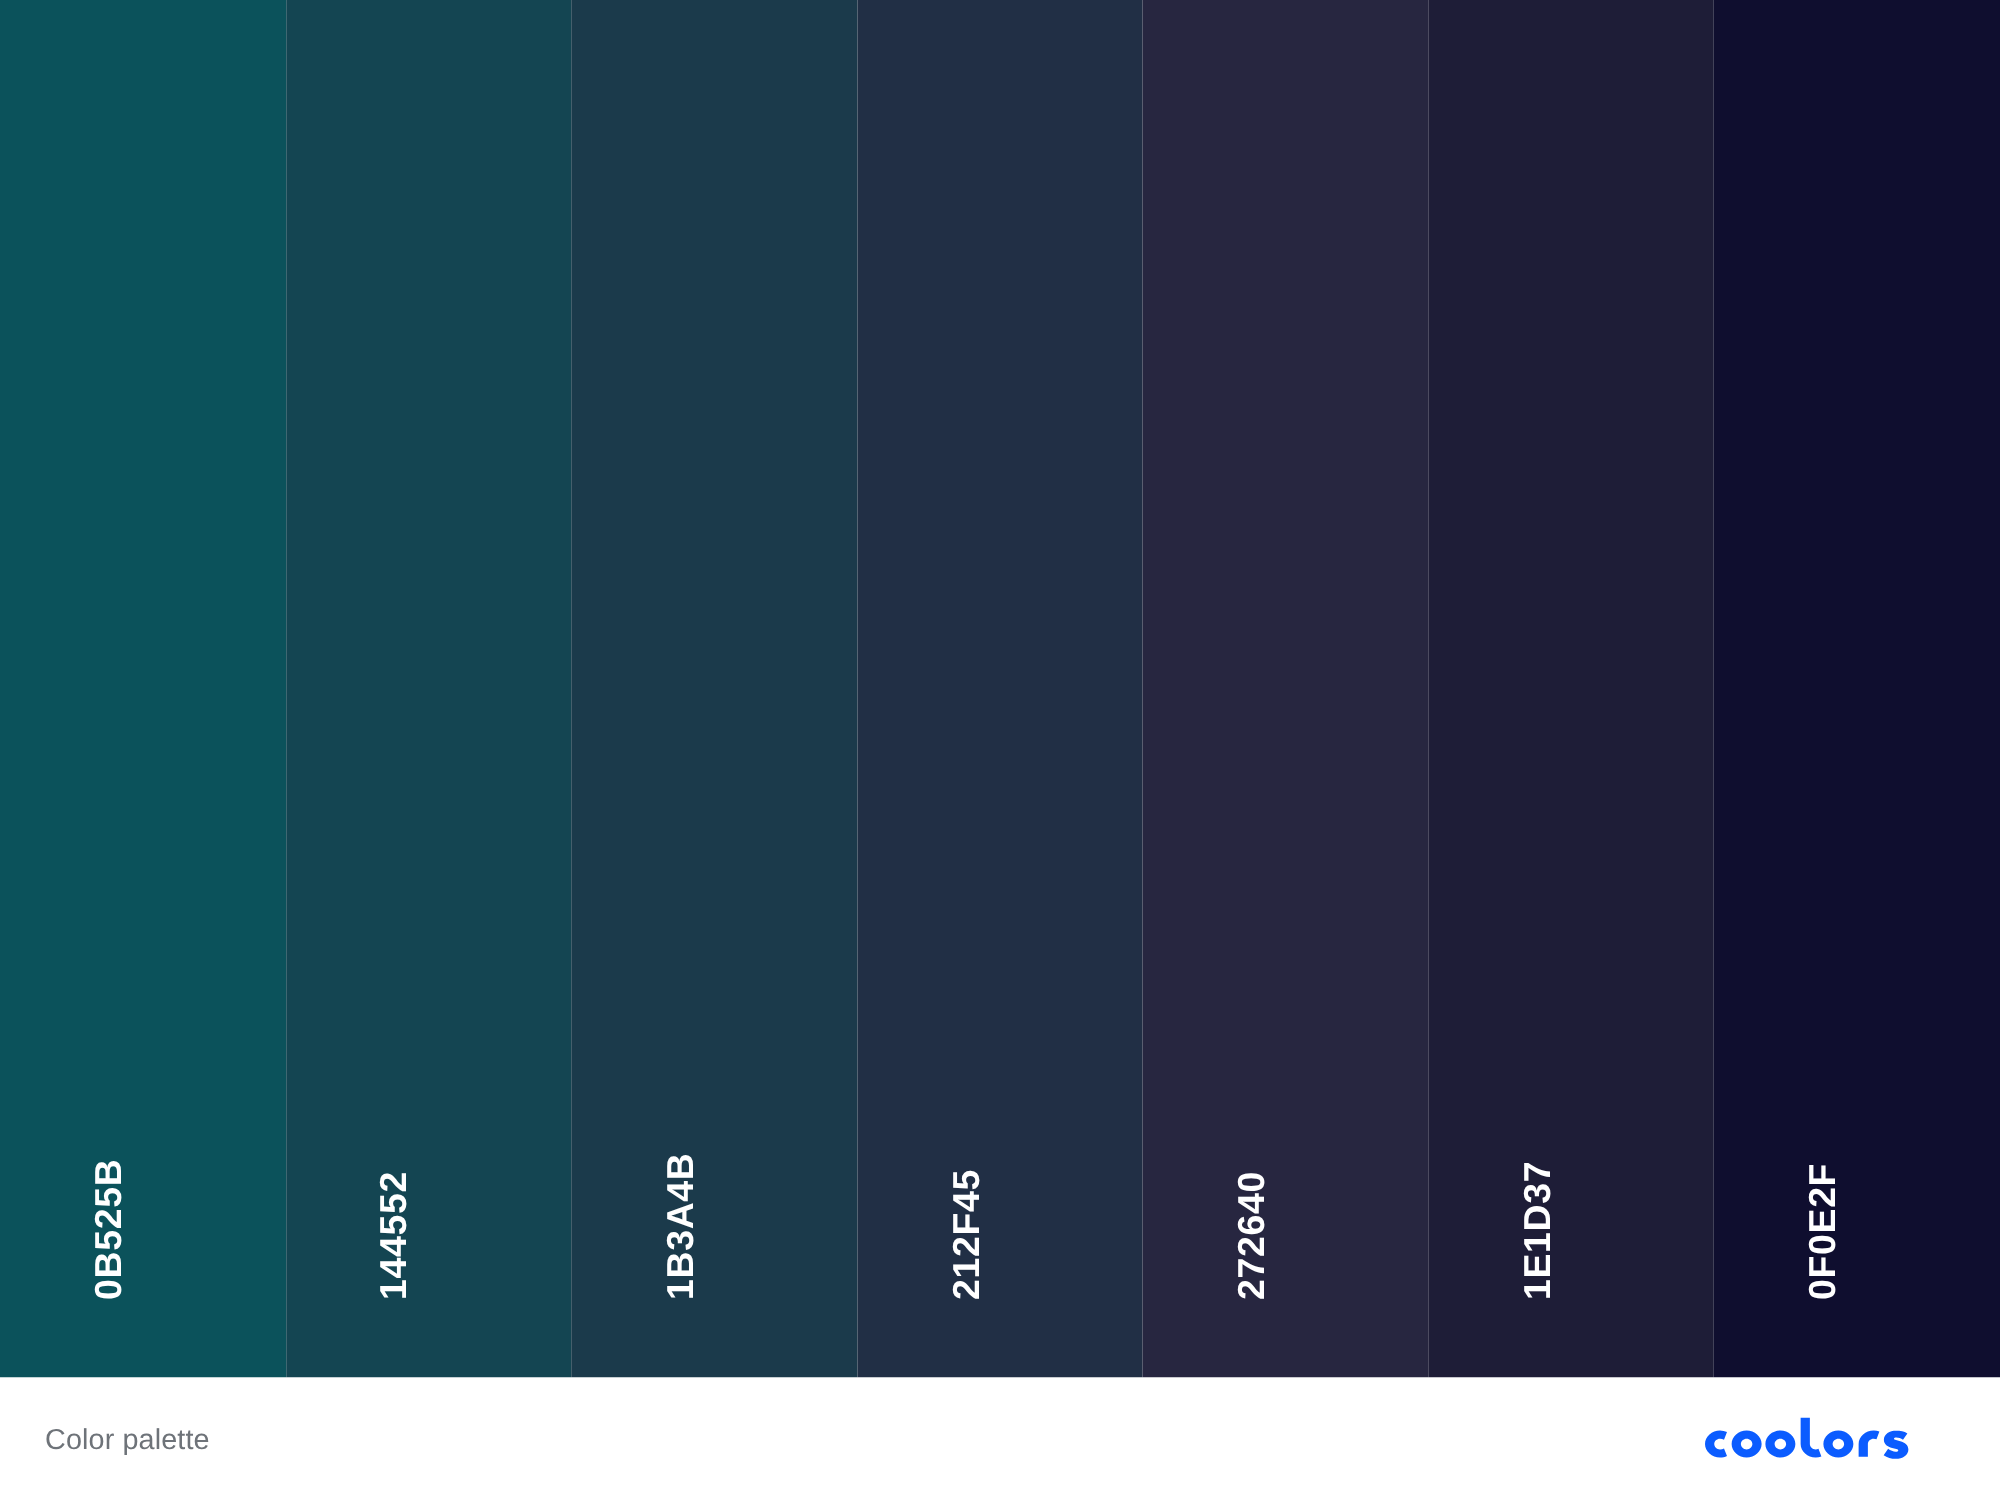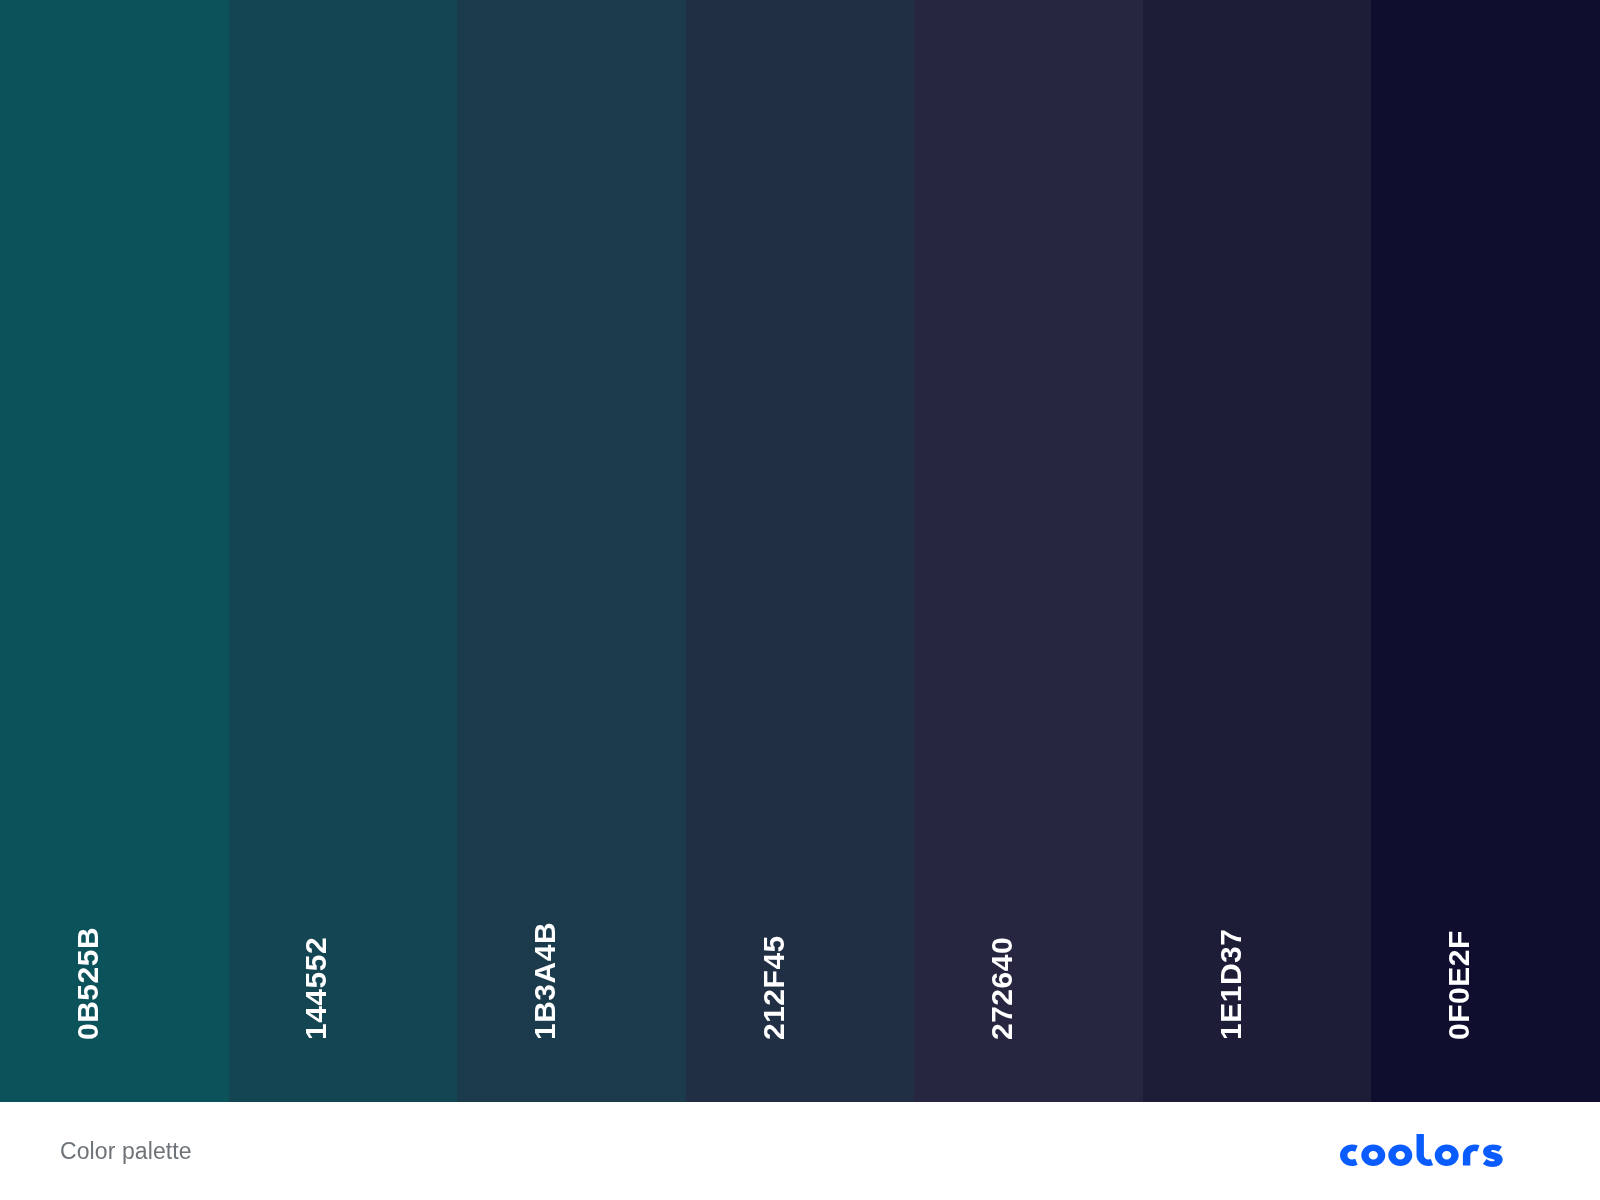--- a/index.html
+++ b/index.html
@@ -59,21 +59,21 @@
   
   #footer-bar {
     position: relative;
     width: 1600px;
     height: 98px;
     background: #ffffff;
     flex: 1 1 auto;
     display: flex;
     align-items: center;
     justify-content: space-between;
-    padding: 0 60px;
+    padding: 0 36px;
     box-sizing: border-box;
   }
 
   #footer-title {
     font-family: "Liberation Sans", sans-serif;
     font-size: 23px;
     font-weight: 400;
     color: #6e7379;
     letter-spacing: 0.1px;
     line-height: 1;

